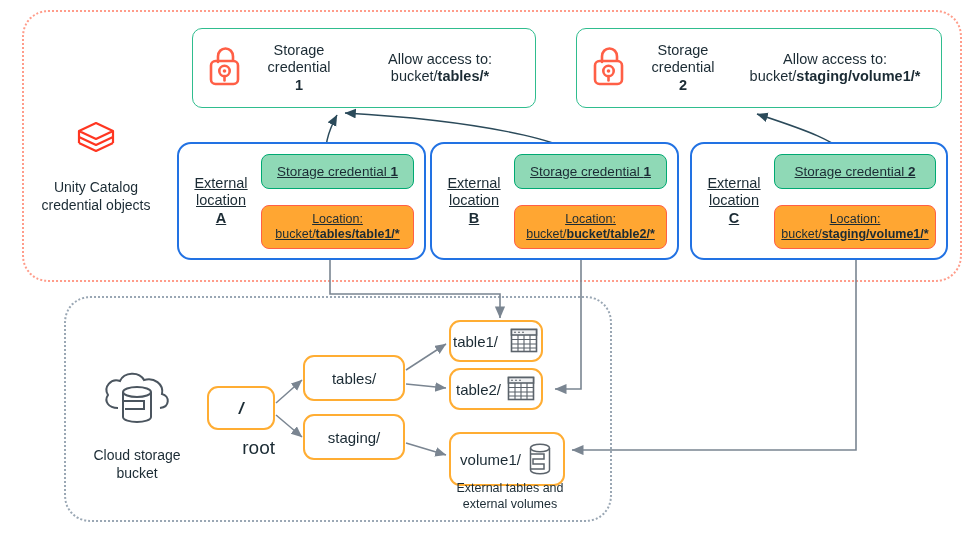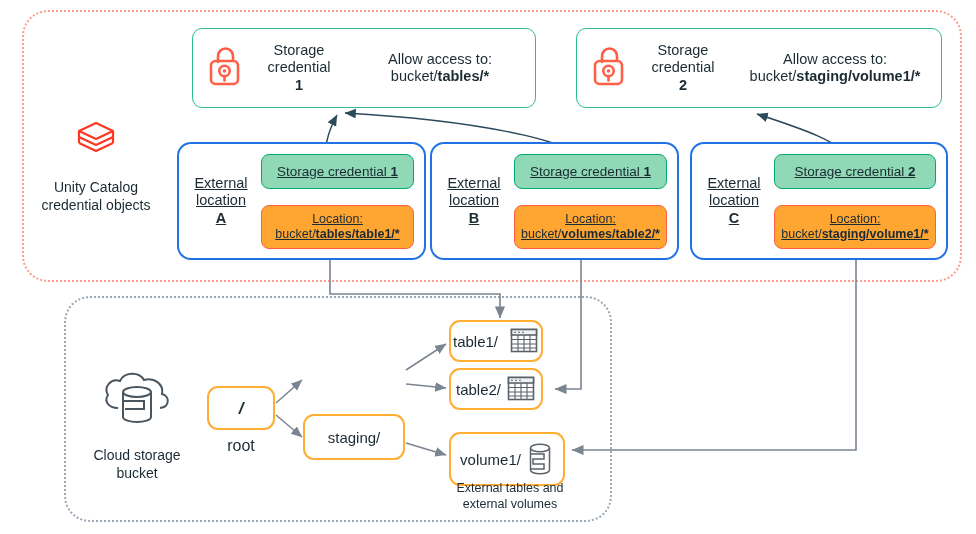--- a/index.html
+++ b/index.html
@@ -65,21 +65,21 @@
   .legend .cap{margin-top:12px;display:block;}
 
   
   .node{
     border:2px solid #ffad33;border-radius:11px;background:#ffffff;
     display:flex;align-items:center;justify-content:center;
     font-size:15px;line-height:17px;
   }
   .node .lbl{white-space:nowrap;}
   .node .ic{margin-left:5px;display:inline-flex;align-items:center;}
-  .rootcap{font-size:16px;text-align:center;}
+  .rootcap{font-size:19px;text-align:right;}
   .tree-cap{font-size:12.5px;line-height:16px;text-align:center;}
 
   svg.ovl{position:absolute;left:0;top:0;width:976px;height:534px;pointer-events:none;}
 </style>
 </head>
 <body>
 
 <div id="stage">
 
   <div class="abs uc-boundary"></div>
@@ -195,21 +195,21 @@
       <span>External</span><br>
       <span>location</span>
       <span class="letter">B</span>
     </div>
     <div class="extloc-right">
       <div class="chip-green">
         <span>Storage credential </span><b>1</b>
       </div>
       <div class="chip-orange">
         <span>Location:</span><br>
-        <span>bucket/</span><b>volumes/table2/*</b>
+        <span>bucket/</span><b>bucket/table2/*</b>
       </div>
     </div>
   </div>
 
   <div class="abs extloc" style="left:690px;top:142px;width:258px;height:118px;">
     <div class="extloc-label">
       <span>External</span><br>
       <span>location</span>
       <span class="letter">C</span>
     </div>
@@ -240,20 +240,23 @@
       <span>Cloud storage</span><br>
       <span>bucket</span>
     </span>
   </div>
 
   <div class="abs node" style="left:207px;top:386px;width:68px;height:44px;">
     <span class="lbl" style="font-style:italic;font-weight:bold;font-size:17px;">/</span>
   </div>
   <div class="abs rootcap" style="left:207px;top:437px;width:68px;">root</div>
 
+  <div class="abs node" style="left:303px;top:355px;width:102px;height:46px;">
+    <span class="lbl">tables/</span>
+  </div>
   <div class="abs node" style="left:303px;top:414px;width:102px;height:46px;">
     <span class="lbl">staging/</span>
   </div>
 
   <div class="abs node" style="left:449px;top:320px;width:94px;height:42px;gap:6px;">
     <span class="lbl">table1/</span>
     <span class="ic">
       <svg width="30" height="28" viewBox="0 0 30 28">
         <rect x="2.5" y="2.5" width="25" height="22" fill="#ffffff" stroke="#5b636b" stroke-width="1.6"></rect>
         <rect x="2.5" y="2.5" width="25" height="5.5" fill="#f0f1f2" stroke="#5b636b" stroke-width="1.6"></rect>

